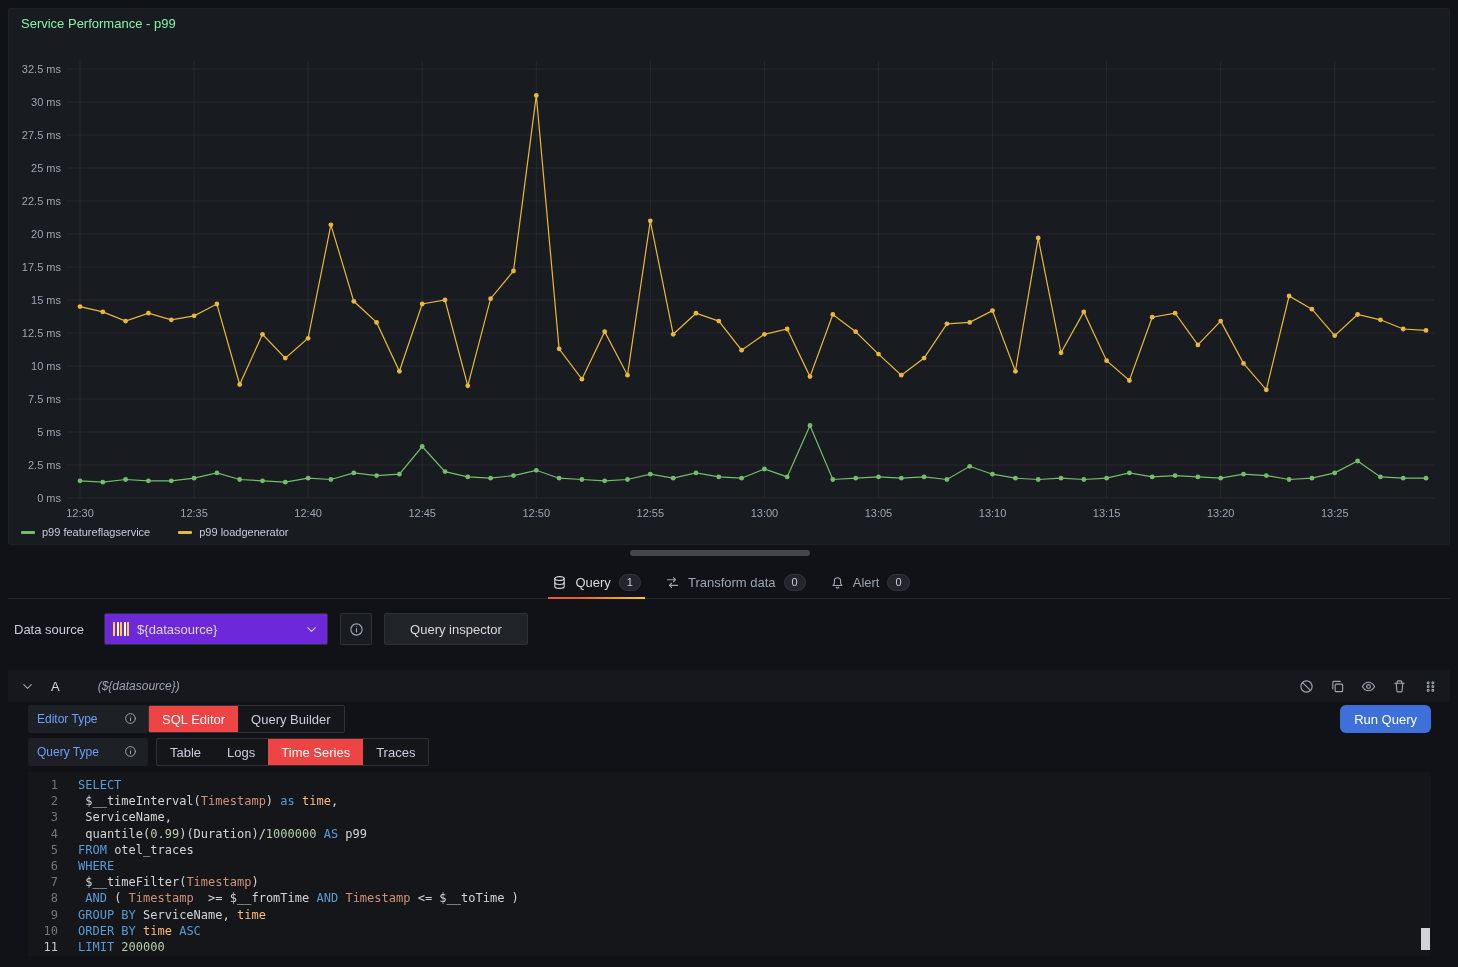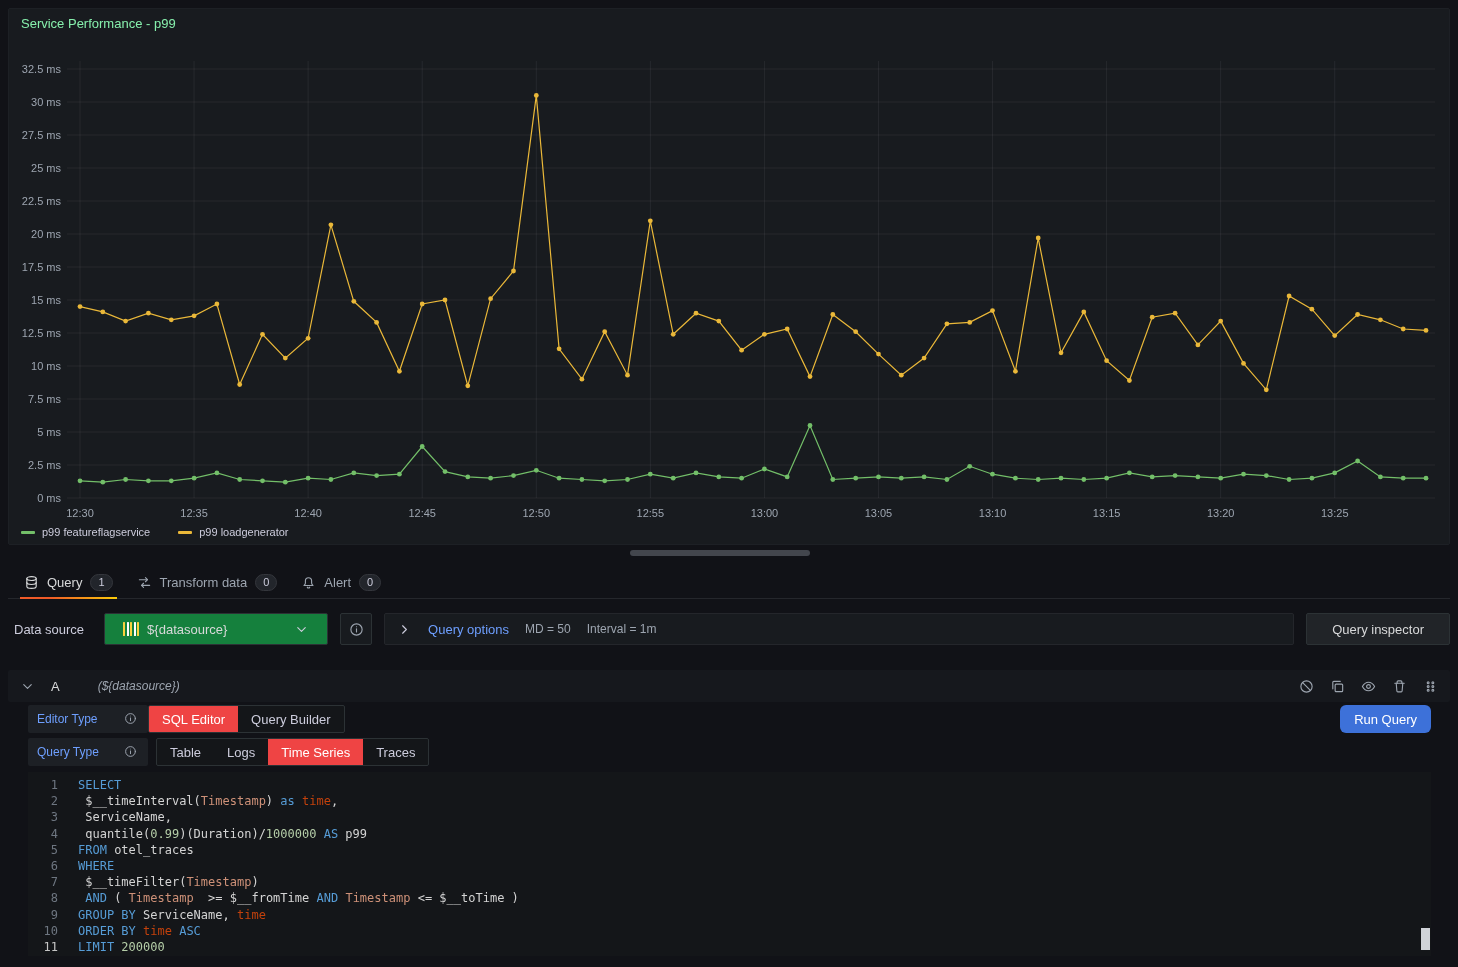--- a/index.html
+++ b/index.html
@@ -16,38 +16,38 @@
   .legend { position:absolute; left:12px; bottom:6px; display:flex; gap:28px; align-items:center; }
   .legend-item { display:flex; align-items:center; gap:7px; font-size:11px; color:#ccccdc; cursor:pointer; }
   .legend-swatch { width:14px; height:3px; border-radius:1px; }
 
   
   .hscroll { position:absolute; left:630px; top:550px; width:180px; height:6px;
              background:#43464d; border-radius:3px; }
 
   
   .tabs { position:absolute; left:8px; top:566px; width:1442px; height:33px;
-          border-bottom:1px solid #25272c; display:flex; padding-left:4px; }
+          border-bottom:1px solid #25272c; display:flex; padding-left:4px;justify-content:center; }
   .tab { display:flex; align-items:center; gap:8px; padding:0 12px; position:relative;
          font-size:13px; color:#9da5b0; cursor:pointer; }
   .tab .ticon { display:flex; }
   .tab svg { width:15px; height:15px; fill:none; stroke:currentColor; stroke-width:1.2;
              stroke-linecap:round; stroke-linejoin:round; }
   .tab.active { color:#d8d9da; }
   .tab.active::after { content:''; position:absolute; left:8px; right:8px; bottom:-1px; height:2px;
                        background-image:linear-gradient(90deg,#f05a28 30%,#fbca0a 99%); }
   .badge { background:#22252b; border:1px solid #34363c; border-radius:9px;
            padding:0 7px; font-size:11px; line-height:15px; color:#ccccdc; }
 
   
   .toolbar { position:absolute; left:8px; top:612px; width:1442px; height:34px;
              display:flex; align-items:center; gap:12px; }
   .ds-label { font-size:13px; font-weight:500; color:#ccccdc; padding:0 8px 0 6px; }
-  .ds-select { width:224px; height:32px; background:#15803d; border:1px solid #2c3235; border-radius:2px;
-               display:flex; align-items:center; padding:0 18px; gap:8px; cursor:pointer; }
+  .ds-select { width:224px; height:32px; background:#6d28d9; border:1px solid #2c3235; border-radius:2px;
+               display:flex; align-items:center; padding:0 8px; gap:8px; cursor:pointer; }
   .ds-value { flex:1; font-size:13px; color:#d8d9da; white-space:nowrap; overflow:hidden; }
   .ch-logo { width:16px; height:14px; display:flex; align-items:stretch; gap:1.5px; }
   .ch-logo span { flex:1; border-radius:0.5px; }
   .bar-y { background:#f9d13e; } .bar-w { background:#ffffff; }
   .icon-btn { width:32px; height:32px; border:1px solid #2c3235; background:#181b1f; border-radius:2px;
               display:grid; place-items:center; color:#9da5b0; cursor:pointer; }
   .gicon { width:15px; height:15px; }
   .gicon svg { width:15px; height:15px; fill:none; stroke:currentColor; stroke-width:1.2;
                stroke-linecap:round; stroke-linejoin:round; display:block; }
   .options-bar { flex:1; height:32px; background:#181b1f; border:1px solid #24262b; border-radius:2px;
@@ -85,21 +85,21 @@
                  border-radius:6px; color:#ffffff; font-size:13px; font-family:inherit; cursor:pointer; }
 
   
   .sql { position:absolute; left:28px; top:772px; width:1403px; height:184px; background:#141619;
          font-family:"DejaVu Sans Mono","Liberation Mono",monospace; font-size:12px; padding-top:5px; }
   .sql-line { display:flex; height:16.2px; line-height:16.2px; white-space:pre; }
   .ln { width:30px; text-align:right; color:#6e7681; flex:none; }
   .sql-line:last-child .ln { color:#c6c6c6; }
   .code { margin-left:20px; }
   .tk-k { color:#569cd6; } .tk-d { color:#d4d4d4; } .tk-o { color:#ce9178; }
-  .tk-t { color:#c2410c;text-align:center; } .tk-n { color:#b5cea8; }
+  .tk-t { color:#fdba74;text-align:center; } .tk-n { color:#b5cea8; }
   .editor-scrollthumb { position:absolute; right:1px; bottom:6px; width:9px; height:22px; background:#d0d3d8; }
 </style>
 </head>
 <body>
 
 <div class="page">
 
   <section class="panel">
     <div class="panel-title">Service Performance - p99</div>
     <svg id="chart-svg" viewBox="0 0 1440 490">
@@ -350,30 +350,20 @@
     <div class="icon-btn">
       <span class="gicon">
         <svg viewBox="0 0 16 16">
             <circle cx="8" cy="8" r="6"></circle>
             <path d="M8 7.3v3.4"></path>
             <circle cx="8" cy="5" r="0.6" fill="currentColor" stroke="none"></circle>
           </svg>
       </span>
     </div>
 
-    <div class="options-bar">
-      <span class="gicon">
-        <svg viewBox="0 0 16 16">
-            <path d="M6 4l4 4-4 4"></path>
-          </svg>
-      </span>
-      <span class="qopts-link">Query options</span>
-      <span class="qopts-meta">MD = 50</span>
-      <span class="qopts-meta">Interval = 1m</span>
-    </div>
 
     <button class="btn-secondary">Query inspector</button>
   </div>
 
   <div class="qrow-header">
     <span class="gicon">
       <svg viewBox="0 0 16 16" style="color:#9da5b0">
           <path d="M4 6l4 4 4-4" fill="none" stroke="currentColor" stroke-width="1.2" stroke-linecap="round" stroke-linejoin="round"></path>
         </svg>
     </span>

